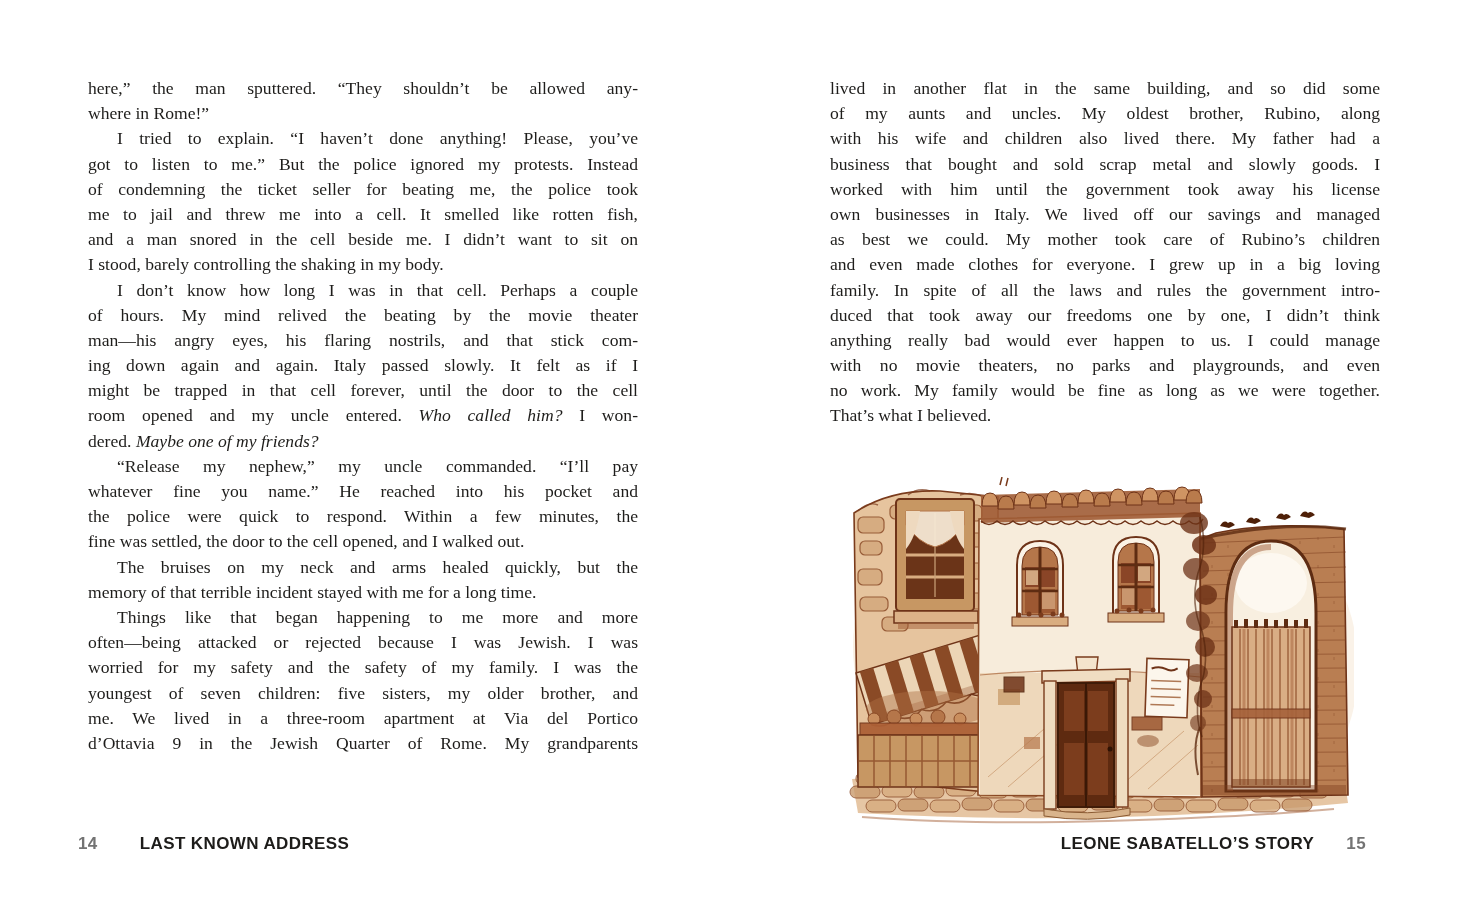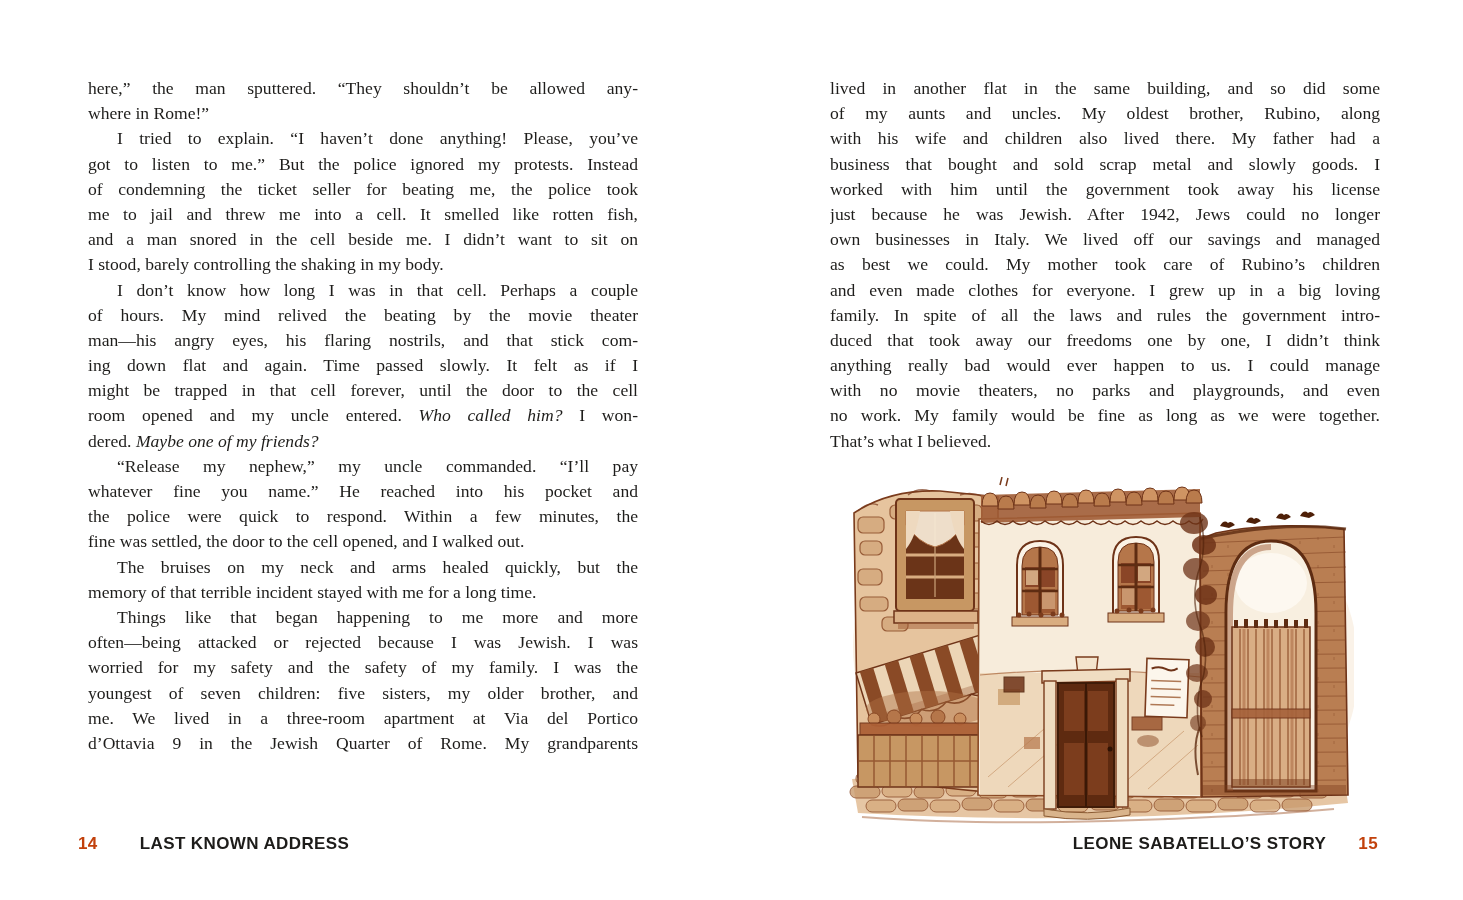--- a/index.html
+++ b/index.html
@@ -22,22 +22,22 @@
   .tl.ind{text-indent:29px;}
   .it{font-style:italic;}
   .footer{
     position:absolute;top:832px;height:24px;
     display:flex;align-items:center;
     font-family:"Liberation Sans", sans-serif;
     font-weight:700;font-size:17px;letter-spacing:0.4px;
     color:#1d1c1a;white-space:nowrap;
   }
   #footer-left{left:78px;gap:42px;}
-  #footer-right{right:85px;gap:32px;}
-  .pagenum{color:#c2410c;}
+  #footer-right{right:97px;gap:32px;}
+  .pagenum{color:#737373;}
   figure.illustration{position:absolute;left:848px;top:477px;width:506px;height:348px;margin:0;}
   figure.illustration svg{display:block;width:506px;height:348px;}
 </style>
 </head>
 <body>
 
 <div>
 
   <section>
     <div id="left-text" class="text-block">
@@ -45,21 +45,21 @@
         <div class="tl last"><span>where in Rome!”</span></div>
         <div class="tl ind"><span>I tried to explain. “I haven’t done anything! Please, you’ve</span></div>
         <div class="tl"><span>got to listen to me.” But the police ignored my protests. Instead</span></div>
         <div class="tl"><span>of condemning the ticket seller for beating me, the police took</span></div>
         <div class="tl"><span>me to jail and threw me into a cell. It smelled like rotten fish,</span></div>
         <div class="tl"><span>and a man snored in the cell beside me. I didn’t want to sit on</span></div>
         <div class="tl last"><span>I stood, barely controlling the shaking in my body.</span></div>
         <div class="tl ind"><span>I don’t know how long I was in that cell. Perhaps a couple</span></div>
         <div class="tl"><span>of hours. My mind relived the beating by the movie theater</span></div>
         <div class="tl"><span>man—his angry eyes, his flaring nostrils, and that stick com-</span></div>
-        <div class="tl"><span>ing down flat and again. Time passed slowly. It felt as if I</span></div>
+        <div class="tl"><span>ing down again and again. Italy passed slowly. It felt as if I</span></div>
         <div class="tl"><span>might be trapped in that cell forever, until the door to the cell</span></div>
         <div class="tl"><span>room opened and my uncle entered. </span><span class="it">Who called him?</span><span> I won-</span></div>
         <div class="tl last"><span>dered. </span><span class="it">Maybe one of my friends?</span></div>
         <div class="tl ind"><span>“Release my nephew,” my uncle commanded. “I’ll pay</span></div>
         <div class="tl"><span>whatever fine you name.” He reached into his pocket and</span></div>
         <div class="tl"><span>the police were quick to respond. Within a few minutes, the</span></div>
         <div class="tl last"><span>fine was settled, the door to the cell opened, and I walked out.</span></div>
         <div class="tl ind"><span>The bruises on my neck and arms healed quickly, but the</span></div>
         <div class="tl last"><span>memory of that terrible incident stayed with me for a long time.</span></div>
         <div class="tl ind"><span>Things like that began happening to me more and more</span></div>
@@ -75,21 +75,20 @@
     </footer>
   </section>
 
   <section>
     <div id="right-text" class="text-block">
         <div class="tl"><span>lived in another flat in the same building, and so did some</span></div>
         <div class="tl"><span>of my aunts and uncles. My oldest brother, Rubino, along</span></div>
         <div class="tl"><span>with his wife and children also lived there. My father had a</span></div>
         <div class="tl"><span>business that bought and sold scrap metal and slowly goods. I</span></div>
         <div class="tl"><span>worked with him until the government took away his license</span></div>
-        <div class="tl"><span>just because he was Jewish. After 1942, Jews could no longer</span></div>
         <div class="tl"><span>own businesses in Italy. We lived off our savings and managed</span></div>
         <div class="tl"><span>as best we could. My mother took care of Rubino’s children</span></div>
         <div class="tl"><span>and even made clothes for everyone. I grew up in a big loving</span></div>
         <div class="tl"><span>family. In spite of all the laws and rules the government intro-</span></div>
         <div class="tl"><span>duced that took away our freedoms one by one, I didn’t think</span></div>
         <div class="tl"><span>anything really bad would ever happen to us. I could manage</span></div>
         <div class="tl"><span>with no movie theaters, no parks and playgrounds, and even</span></div>
         <div class="tl"><span>no work. My family would be fine as long as we were together.</span></div>
         <div class="tl last"><span>That’s what I believed.</span></div>
       </div>

